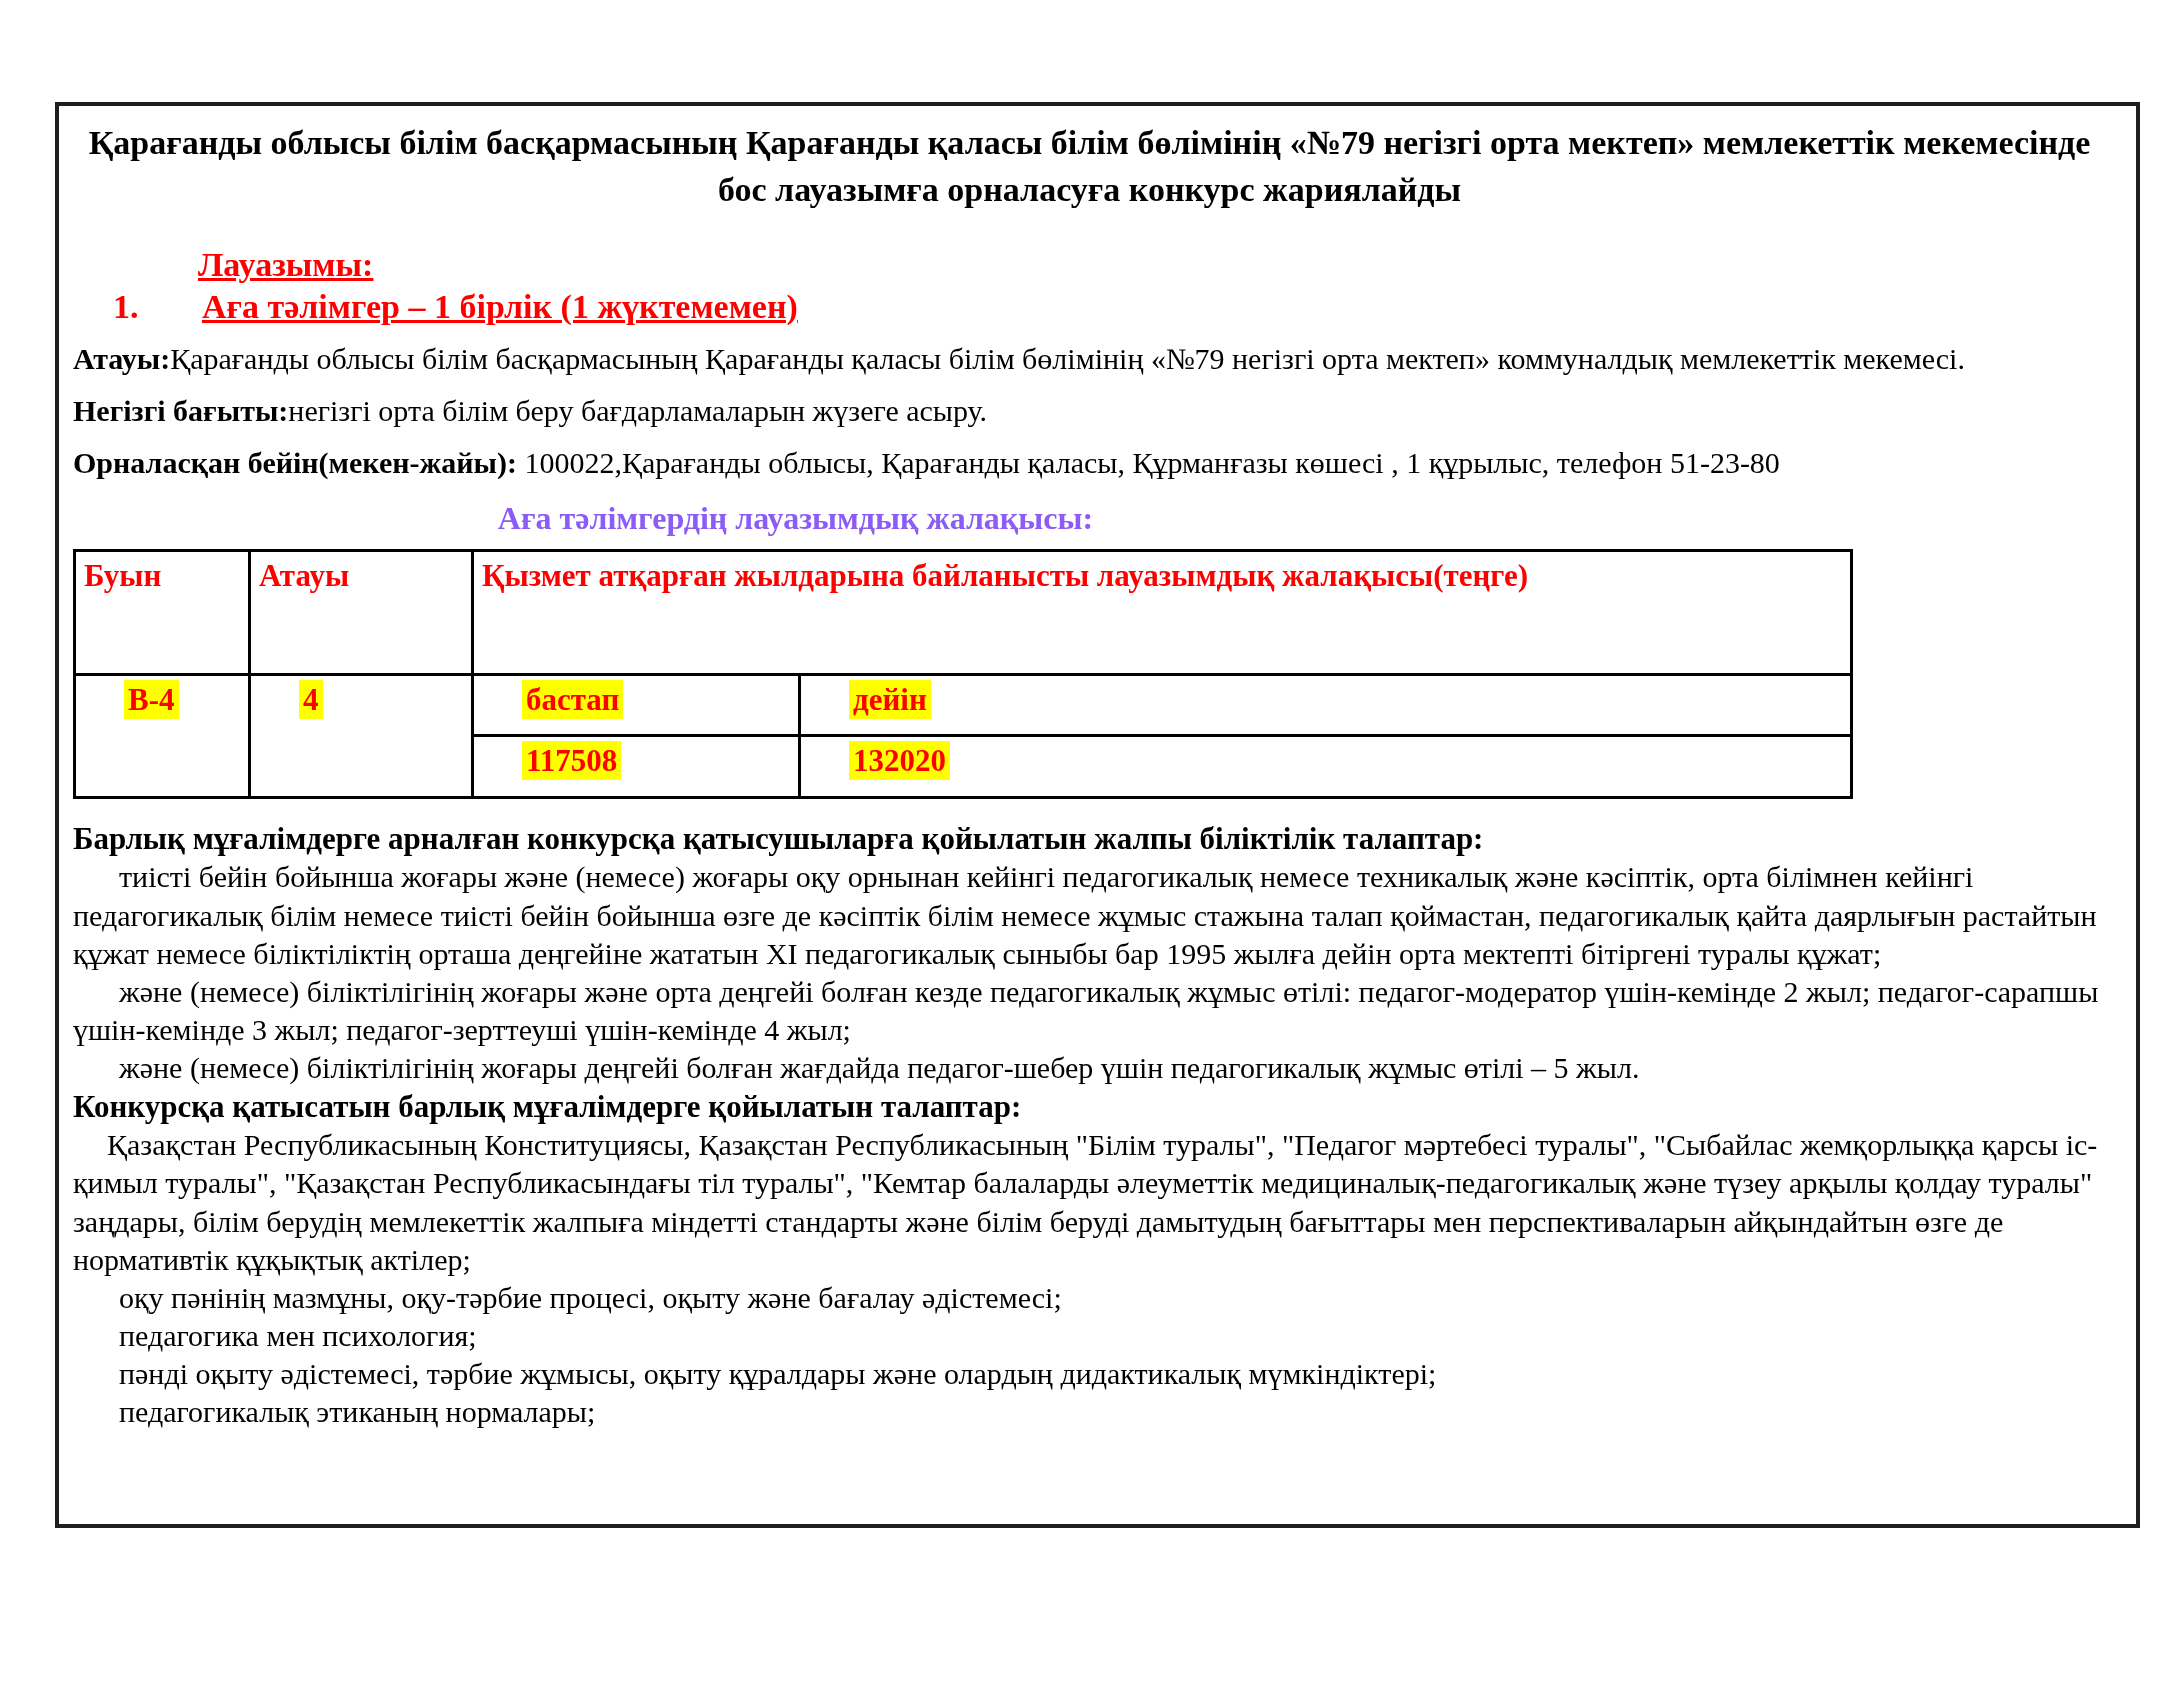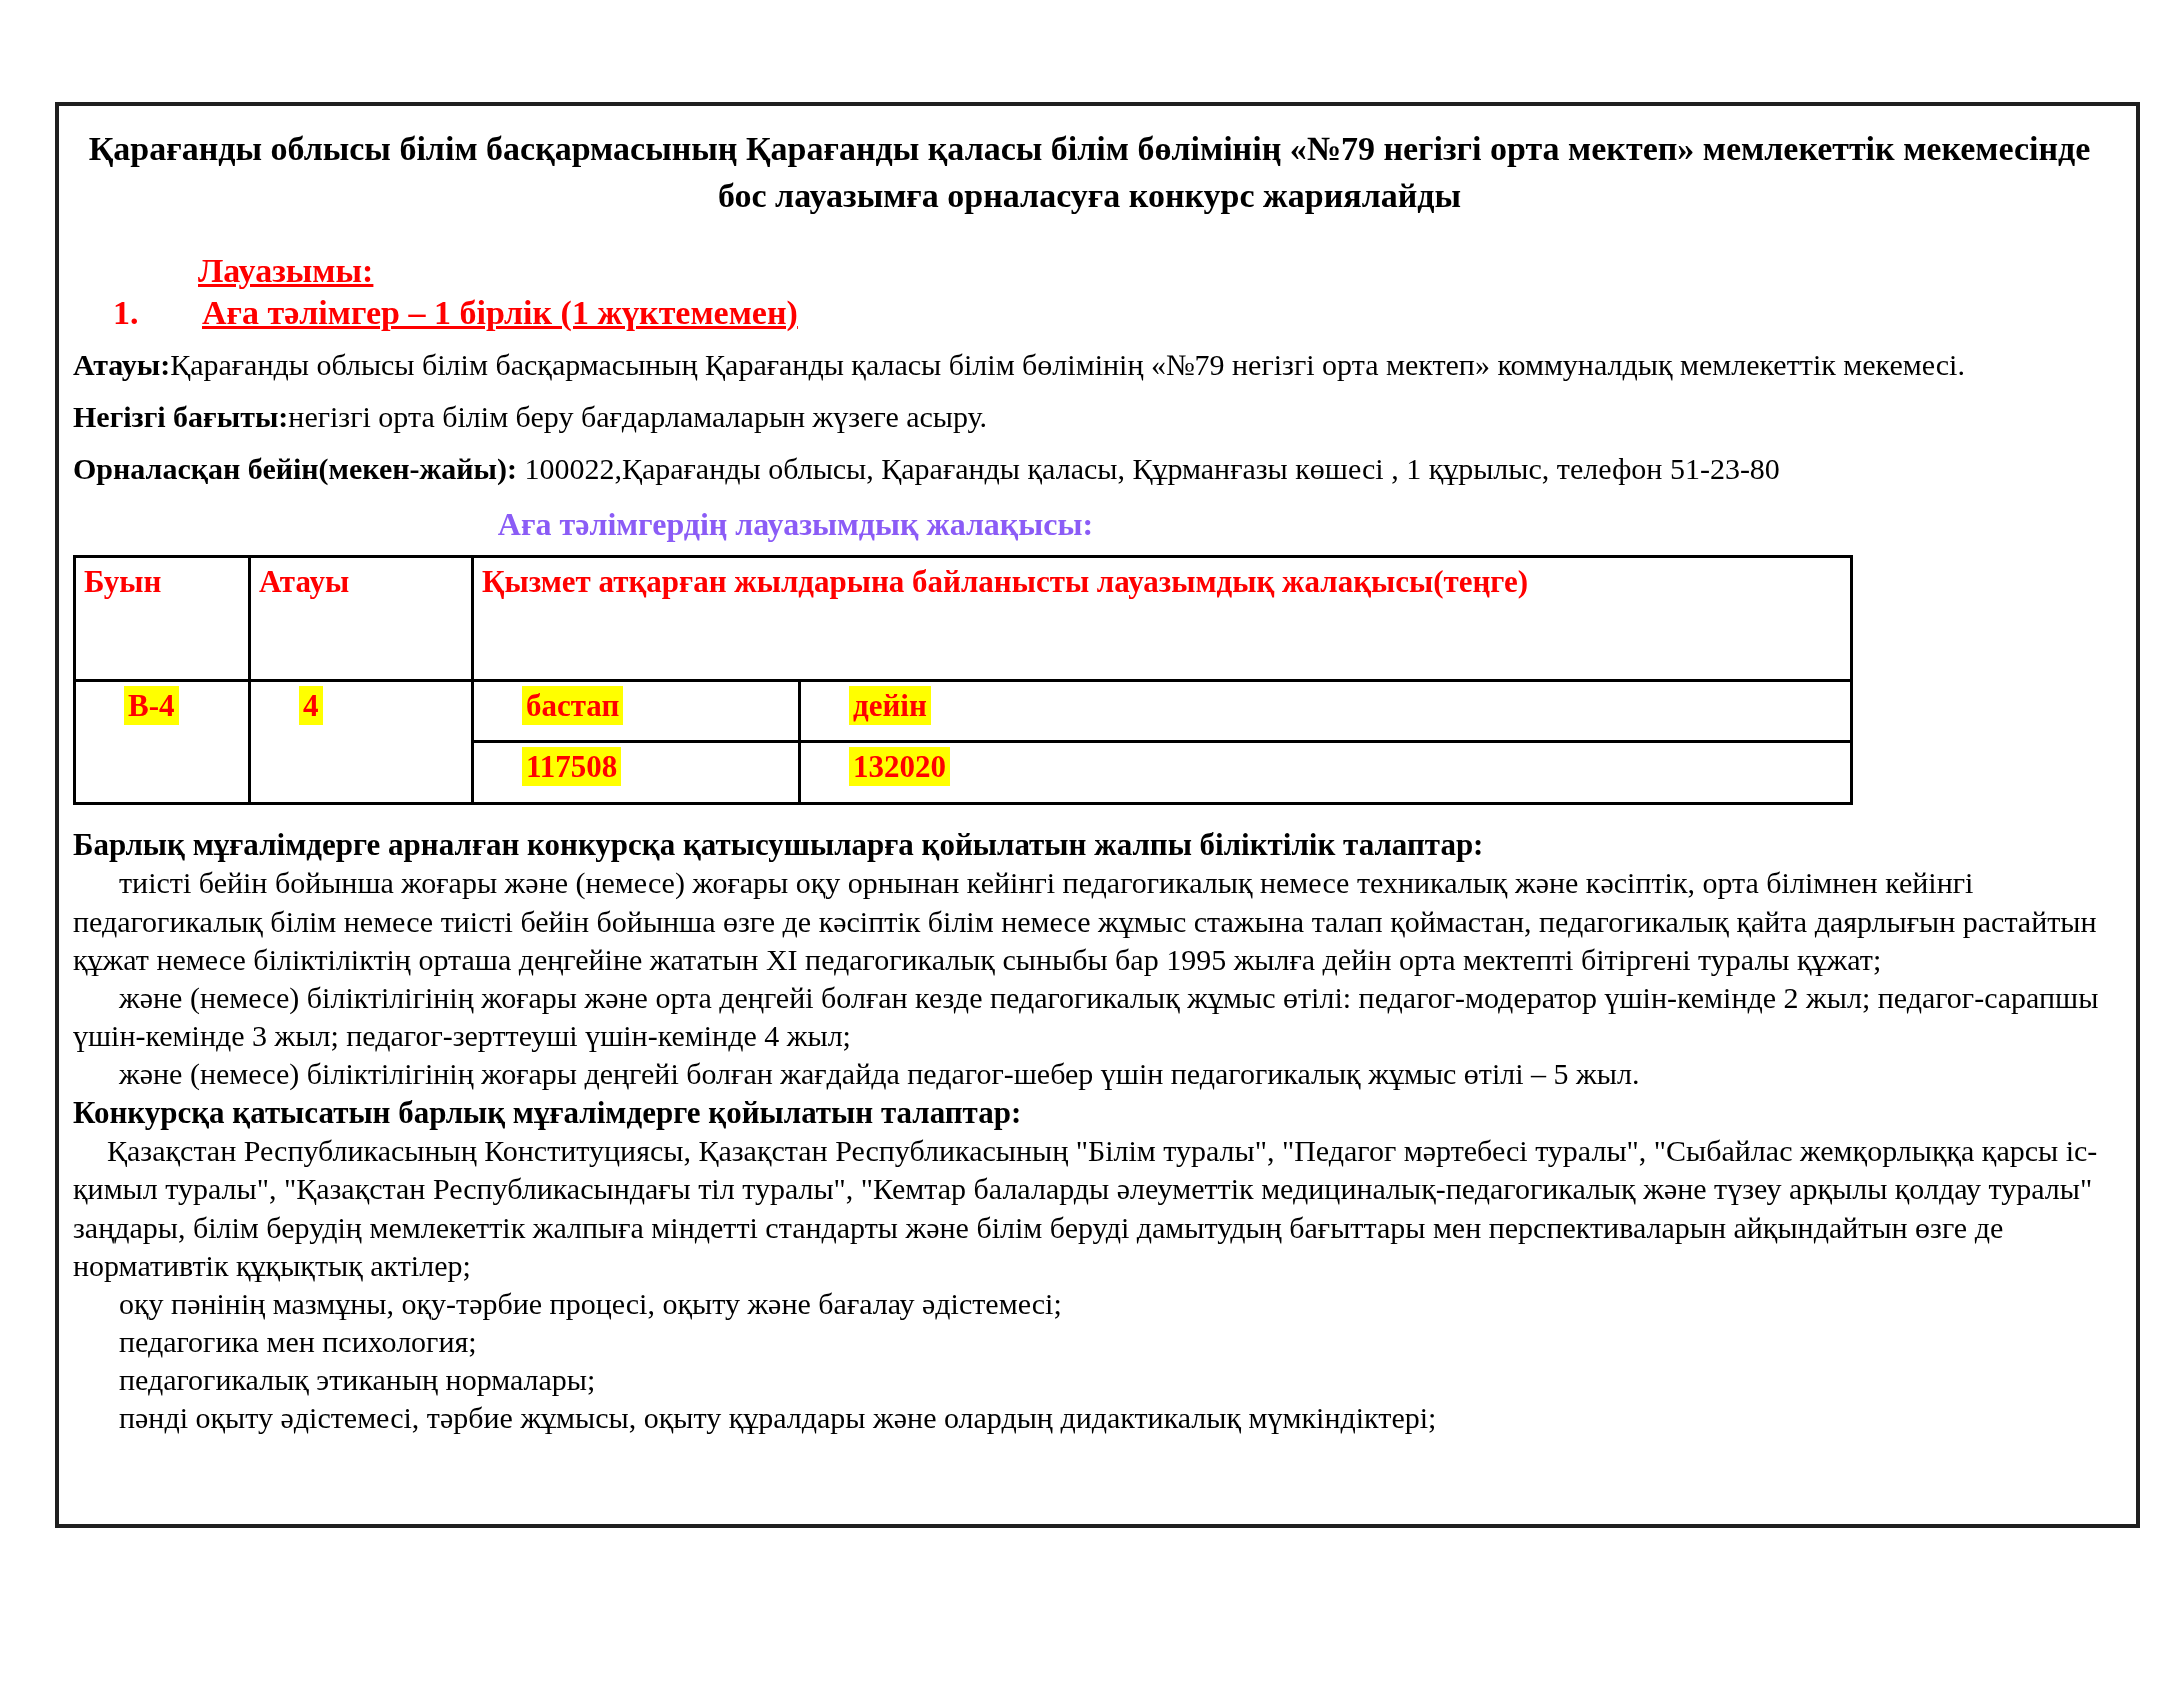--- a/index.html
+++ b/index.html
@@ -8,21 +8,21 @@
     background: #ffffff;
     font-family: "Liberation Serif", "DejaVu Serif", serif;
     color: #000000;
   }
   .page {
     position: absolute;
     left: 55px; top: 102px;
     width: 2085px; height: 1426px;
     border: 4px solid #1f1f1f;
     background: #ffffff;
-    padding: 20px 30px 0 14px;
+    padding: 14px 30px 0 14px;
     overflow: hidden;
   }
   .doc-title {
     text-align: center;
     font-weight: bold;
     font-size: 34px;
     line-height: 1.38;
   }
   .pos-heading {
     margin-top: 32px;
@@ -149,17 +149,17 @@
   <p class="body-par indent46">және (немесе) біліктілігінің жоғары және орта деңгейі болған кезде педагогикалық жұмыс өтілі: педагог-модератор үшін-кемінде 2 жыл; педагог-сарапшы үшін-кемінде 3 жыл; педагог-зерттеуші үшін-кемінде 4 жыл;</p>
   <p class="body-par indent46">және (немесе) біліктілігінің жоғары деңгейі болған жағдайда педагог-шебер үшін педагогикалық жұмыс өтілі – 5 жыл.</p>
 
   <p class="req-heading" style="margin-top:0">Конкурсқа қатысатын барлық мұғалімдерге қойылатын талаптар:</p>
 
 
   <p class="body-par indent34">Қазақстан Республикасының Конституциясы, Қазақстан Республикасының "Білім туралы", "Педагог мәртебесі туралы", "Сыбайлас жемқорлыққа қарсы іс-қимыл туралы", "Қазақстан Республикасындағы тіл туралы", "Кемтар балаларды әлеуметтік медициналық-педагогикалық және түзеу арқылы қолдау туралы" заңдары, білім берудің мемлекеттік жалпыға міндетті стандарты және білім беруді дамытудың бағыттары мен перспективаларын айқындайтын өзге де нормативтік құқықтық актілер;</p>
 
   <p class="body-par indent46">оқу пәнінің мазмұны, оқу-тәрбие процесі, оқыту және бағалау әдістемесі;</p>
   <p class="body-par indent46">педагогика мен психология;</p>
+  <p class="body-par indent46">пәнді оқыту әдістемесі, тәрбие жұмысы, оқыту құралдары және олардың дидактикалық мүмкіндіктері;</p>
   <p class="body-par indent46">педагогикалық этиканың нормалары;</p>
-  <p class="body-par indent46">пәнді оқыту әдістемесі, тәрбие жұмысы, оқыту құралдары және олардың дидактикалық мүмкіндіктері;</p>
 
 </div>
 
 
 </body></html>

